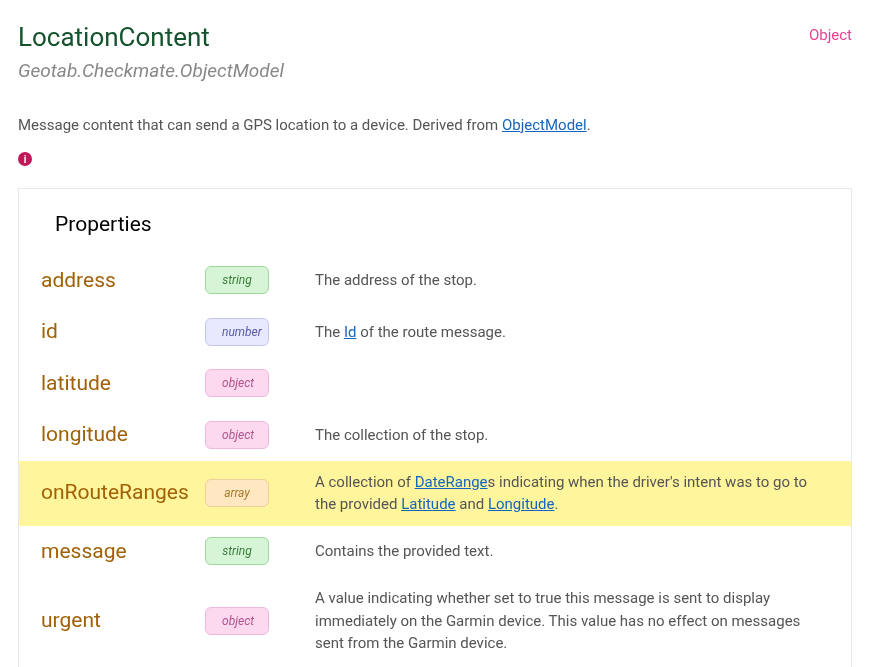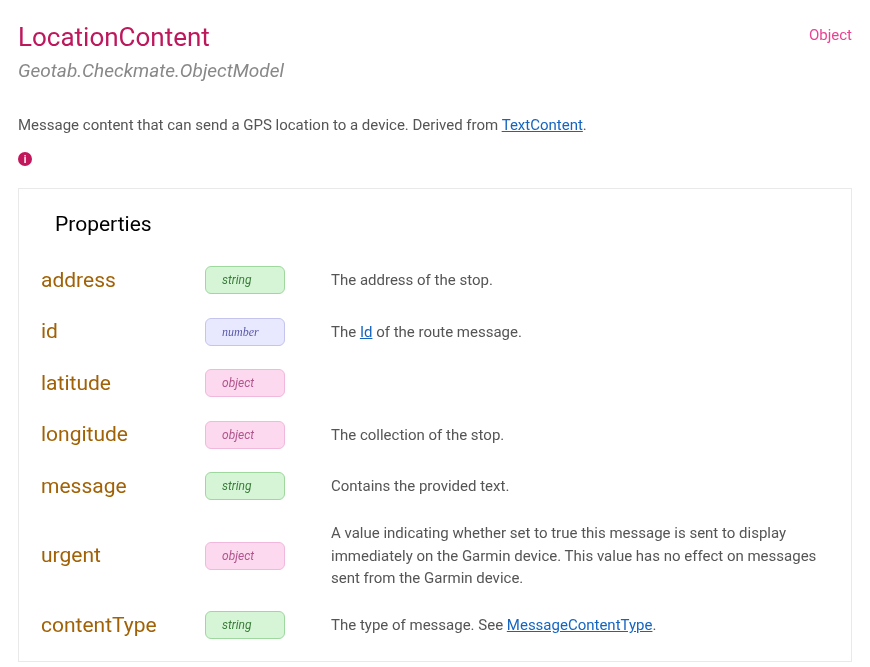--- a/index.html
+++ b/index.html
@@ -11,21 +11,21 @@
     padding: 18px;
     font-size: 15px;
     line-height: 1.5;
   }
   .header-row {
     display: flex;
     justify-content: space-between;
     align-items: flex-start;
   }
   .title {
-    color: #be185d;
+    color: #14532d;
     font-size: 26px;
     font-weight: 400;
   }
   .kind {
     color: #e84393;
     font-size: 15px;
     padding-top: 6px;
   }
   .namespace {
     color: #888;
@@ -85,31 +85,31 @@
   .prop-row.hl {
     background: #fff59d;
   }
   .prop-name {
     width: 150px;
     flex-shrink: 0;
     color: #a16207;
     font-size: 21px;
   }
   .type-badge {
-    width: 80px;
+    width: 64px;
     flex-shrink: 0;
-    text-align: left;
+    text-align: center;
     font-size: 12px;
     font-style: italic;
     border-radius: 6px;
     padding: 4px 16px;
     border: 1px solid;
   }
   .type-string  { background: #d6f5d6; border-color: #9ed89e; color: #3a7d3a; }
-  .type-number  { background: #e8e8ff; border-color: #c4c4ee; color: #5a5aa8; font-family: Liberation Serif, serif; }
+  .type-number  { background: #e8e8ff; border-color: #c4c4ee; color: #5a5aa8; }
   .type-object  { background: #fdd9ef; border-color: #f0b8dd; color: #b1558d; }
   .type-array   { background: #ffe7c2; border-color: #f0cf9a; color: #a87b2e; }
   .prop-desc {
     flex: 1;
     color: #555;
     font-size: 15px;
     margin-left: 32px;
   }
 </style>
 </head>
@@ -117,21 +117,21 @@
 
 <div class="header-row">
   <div>
     <div class="title">LocationContent</div>
     <div class="namespace">Geotab.Checkmate.ObjectModel</div>
   </div>
   <div class="kind">Object</div>
 </div>
 
 <p class="summary">
-  <span>Message content that can send a GPS location to a device. Derived from </span><a href="#" class="link">TextContent</a><span>.</span>
+  <span>Message content that can send a GPS location to a device. Derived from </span><a href="#" class="link">ObjectModel</a><span>.</span>
 </p>
 
 <div class="note-row">
   <span class="info-icon">i</span>
 </div>
 
 <div class="panel">
   <div class="panel-title">Properties</div>
 
   <div class="prop-row">
@@ -152,20 +152,27 @@
     <div class="prop-name">latitude</div>
     <div class="type-badge type-object">object</div>
   </div>
 
   <div class="prop-row">
     <div class="prop-name">longitude</div>
     <div class="type-badge type-object">object</div>
     <div class="prop-desc">The collection of the stop.</div>
   </div>
 
+  <div class="prop-row hl">
+    <div class="prop-name">onRouteRanges</div>
+    <div class="type-badge type-array">array</div>
+    <div class="prop-desc">
+      <span>A collection of </span><a href="#" class="link">DateRange</a><span>s indicating when the driver's intent was to go to the provided </span><a href="#" class="link">Latitude</a><span> and </span><a href="#" class="link">Longitude</a><span>.</span>
+    </div>
+  </div>
 
   <div class="prop-row">
     <div class="prop-name">message</div>
     <div class="type-badge type-string">string</div>
     <div class="prop-desc">Contains the provided text.</div>
   </div>
 
   <div class="prop-row">
     <div class="prop-name">urgent</div>
     <div class="type-badge type-object">object</div>

